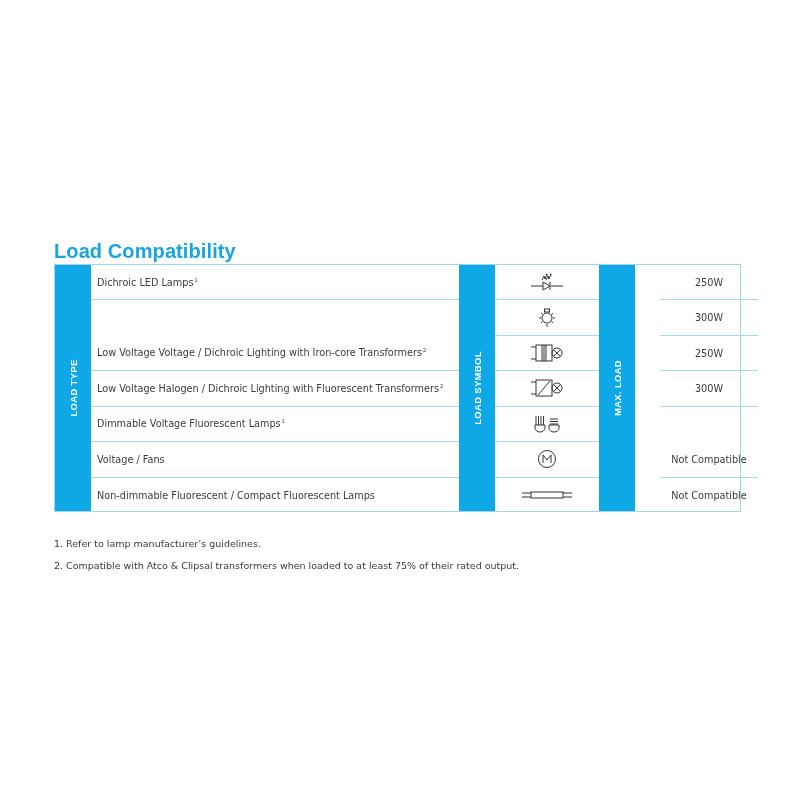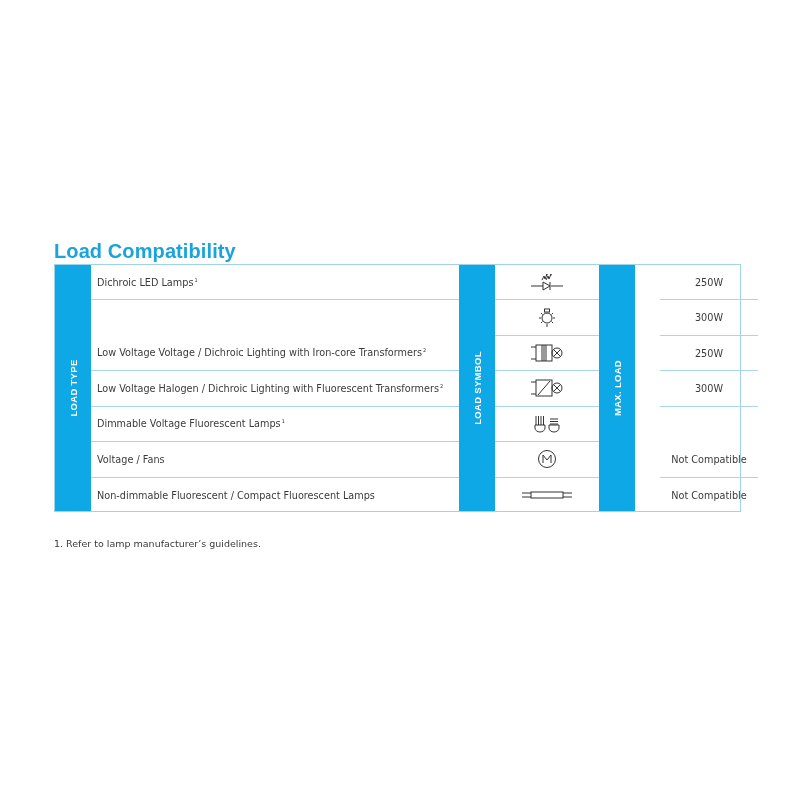--- a/index.html
+++ b/index.html
@@ -152,13 +152,14 @@
         <span>Not Compatible</span>
       </div>
     <div class="row last" style="top:212.58px">
         <span>Not Compatible</span>
       </div>
   </div>
 </div>
 
 <div class="notes">
   <div>1. Refer to lamp manufacturer’s guidelines.</div>
+  <div>2. Compatible with Atco &amp; Clipsal transformers when loaded to at least 75% of their rated output.</div>
 </div>
 
 </body></html>

